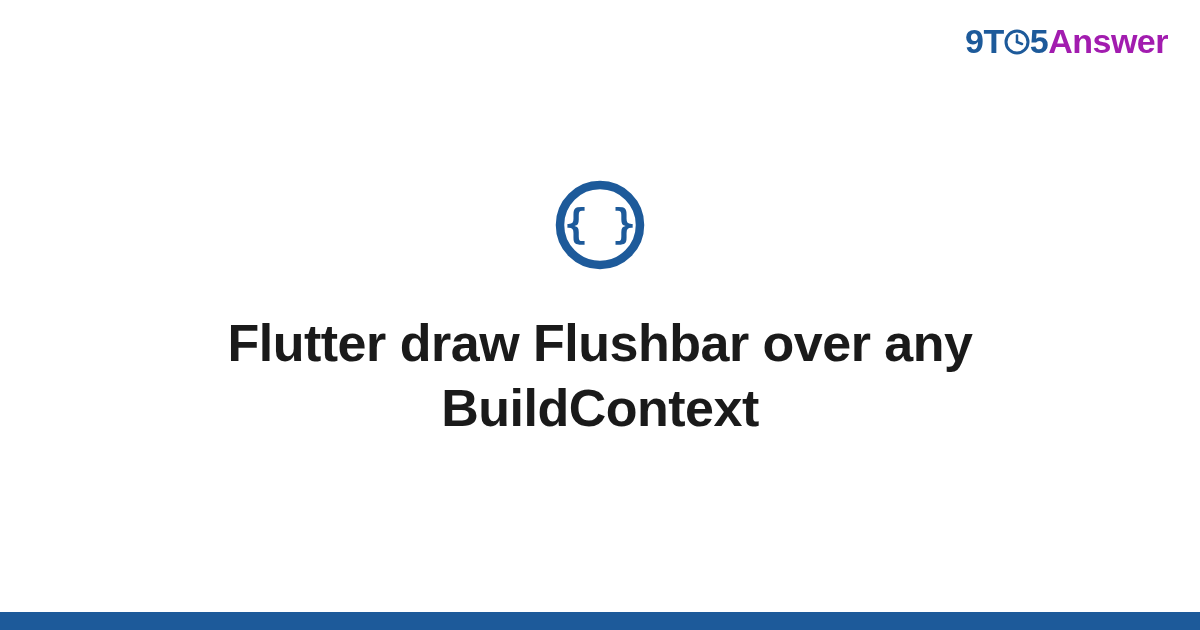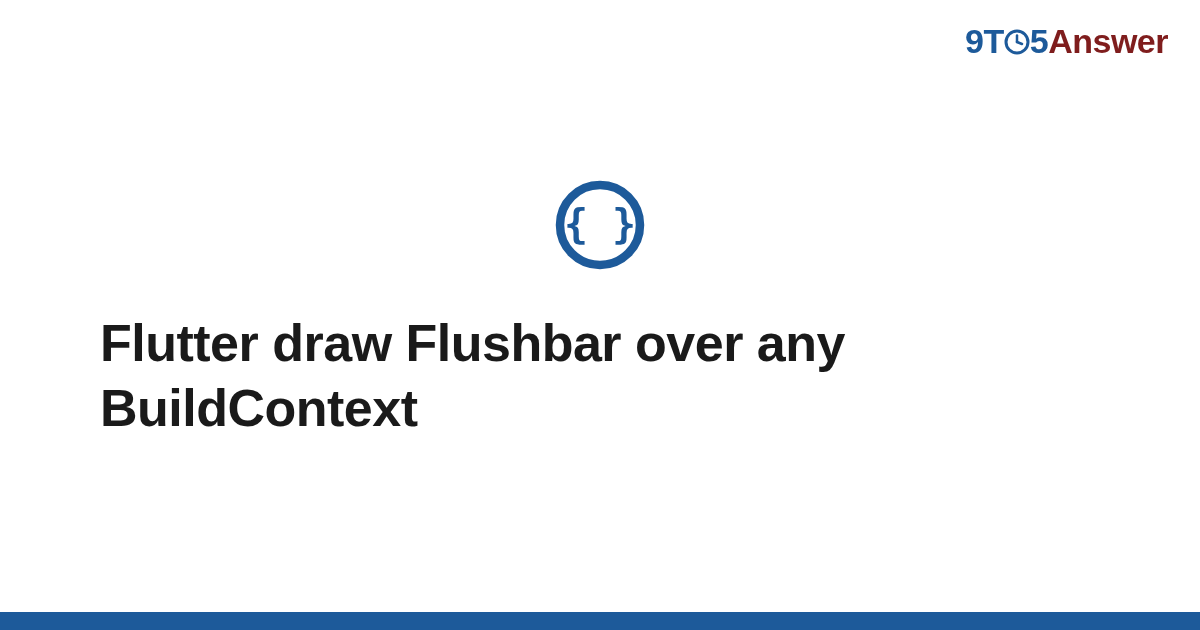--- a/index.html
+++ b/index.html
@@ -36,21 +36,21 @@
       vertical-align: baseline;
       position: relative;
       top: 3px;
       margin: 0 -1px;
     }
     .logo .five {
       color: #1d5a9a;
       font-weight: 700;
     }
     .logo .answer {
-      color: #7f1d1d;
+      color: #a21caf;
       font-weight: 600;
       margin-top: 18px;
     }
     .content {
       position: absolute;
       top: 0;
       left: 0;
       width: 1200px;
       height: 610px;
       display: flex;
@@ -59,20 +59,21 @@
       justify-content: center;
     }
     .icon-wrap {
       margin-bottom: 36px;
       margin-top: 10px;
     }
     .title {
       font-size: 52px;
       font-weight: 700;
       color: #1a1a1a;
+      text-align: center;
       line-height: 1.25;
       max-width: 1000px;
       letter-spacing: -0.5px;
     }
     .bottom-bar {
       position: absolute;
       bottom: 0;
       left: 0;
       width: 1200px;
       height: 18px;

